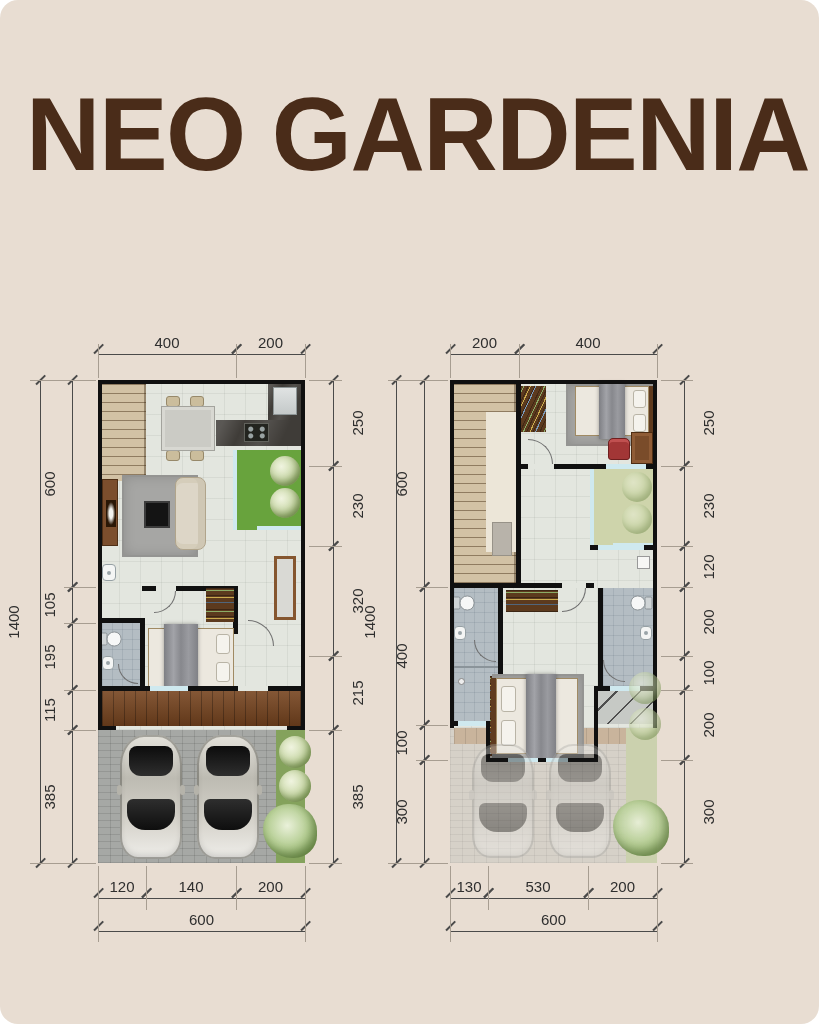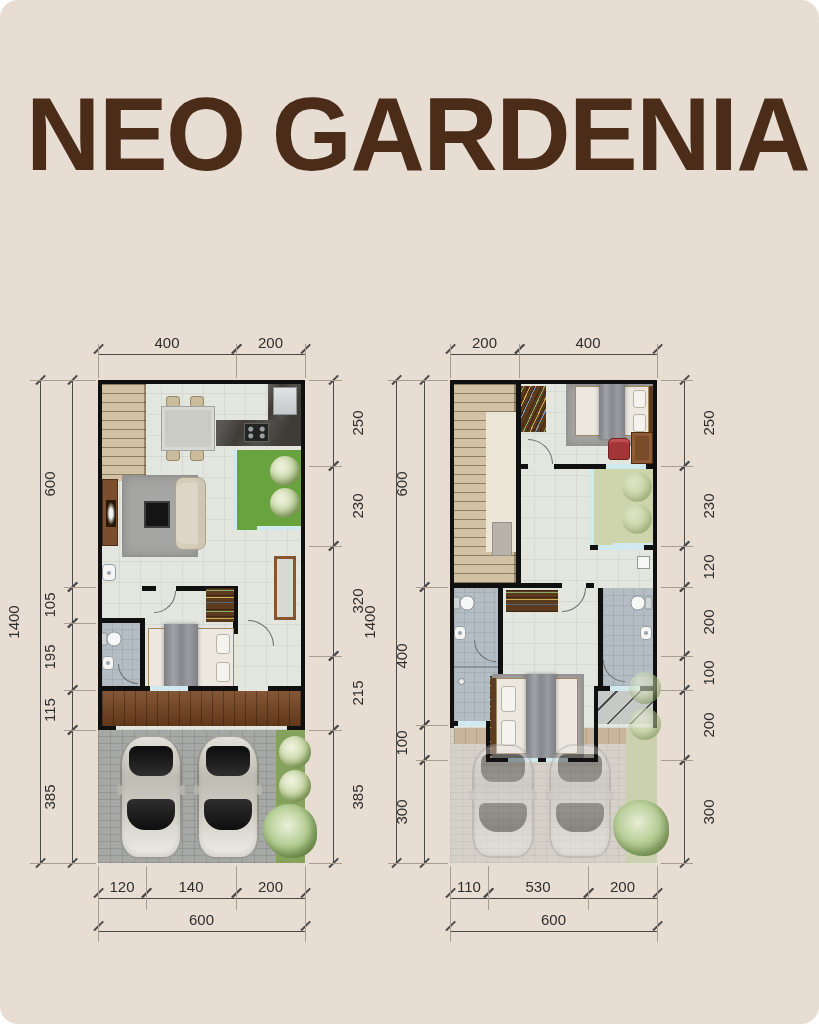--- a/index.html
+++ b/index.html
@@ -353,21 +353,21 @@
   <div class="dseg dseg-v lab-l" style="left:424px;top:725px;height:35px">
       <span class="lbl">100</span>
     </div>
   <div class="dseg dseg-v lab-l" style="left:424px;top:760px;height:103px">
       <span class="lbl">300</span>
     </div>
   <div class="dseg dseg-v lab-l" style="left:396px;top:380px;height:483px">
       <span class="lbl">1400</span>
     </div>
   <div class="dseg dseg-h" style="left:450px;top:898px;width:38px">
-      <span class="lbl">110</span>
+      <span class="lbl">130</span>
     </div>
   <div class="dseg dseg-h" style="left:488px;top:898px;width:100px">
       <span class="lbl">530</span>
     </div>
   <div class="dseg dseg-h" style="left:588px;top:898px;width:69px">
       <span class="lbl">200</span>
     </div>
   <div class="dseg dseg-h" style="left:450px;top:931px;width:207px">
       <span class="lbl">600</span>
     </div>

